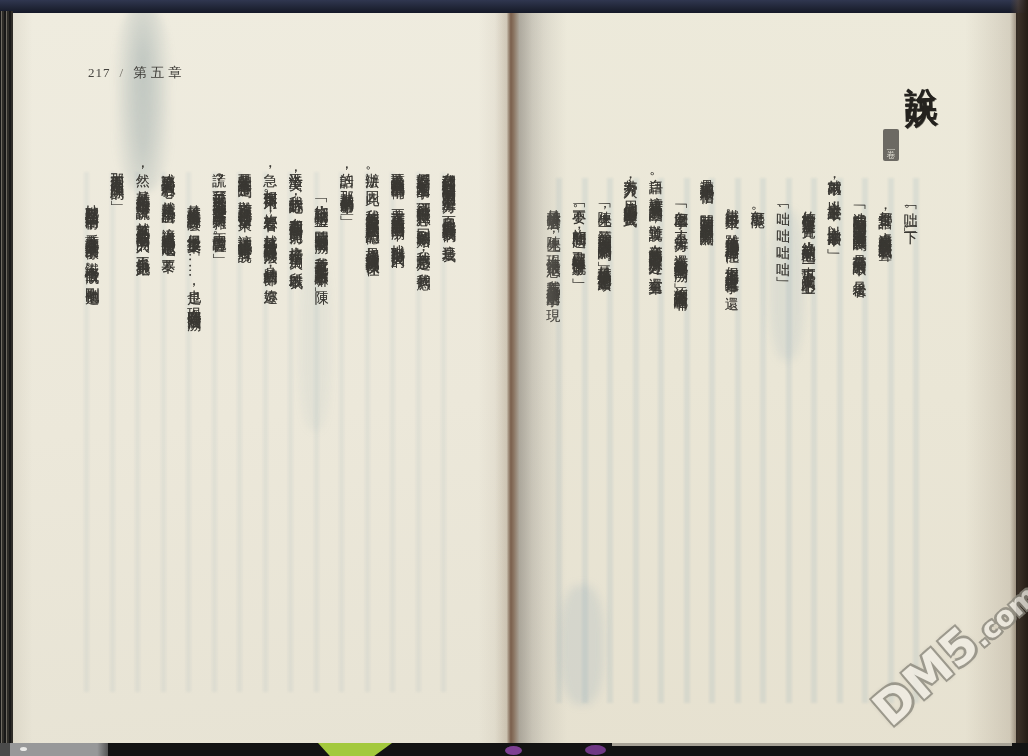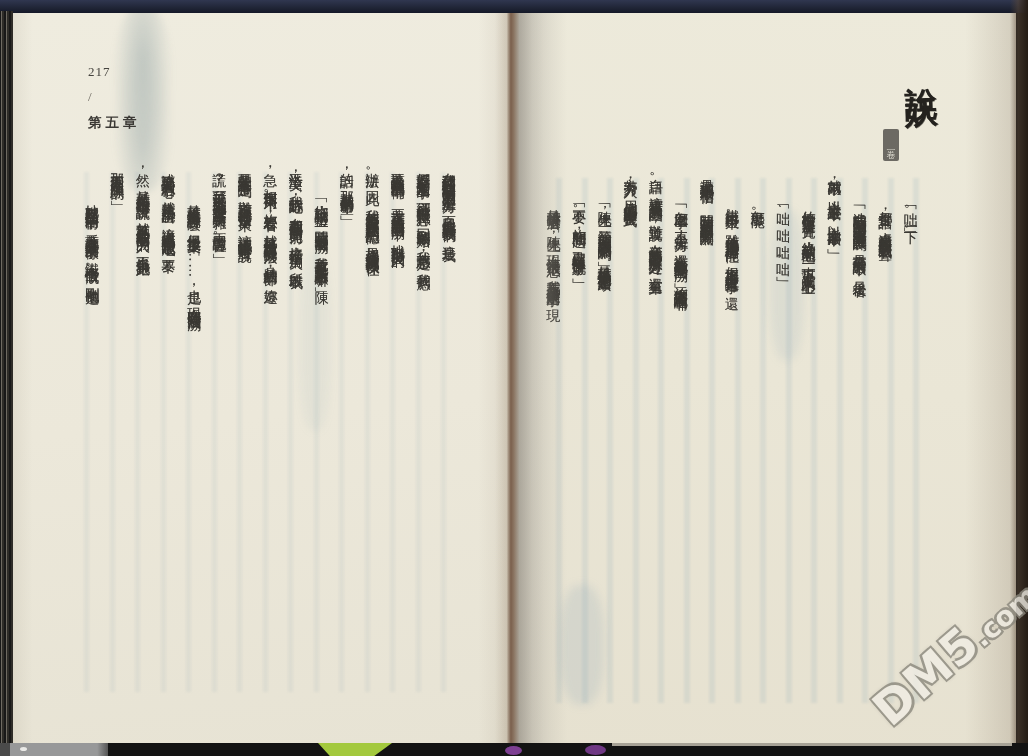--- a/index.html
+++ b/index.html
@@ -50,23 +50,23 @@
     background:linear-gradient(to right,#4a4a4a 0 10px,#979899 10px 90%,#555 100%);}
   .desk-white-dot{position:absolute;left:20px;top:4px;width:7px;height:4px;border-radius:50%;background:#e9e9e7;}
   .desk-green{position:absolute;left:318px;top:0;width:74px;height:13px;background:#a3c93d;
     clip-path:polygon(0 0,100% 0,76% 100%,16% 100%);}
   .desk-purple-1{position:absolute;left:505px;top:3px;width:17px;height:9px;border-radius:50%;background:#7d3f92;}
   .desk-purple-2{position:absolute;left:585px;top:2px;width:21px;height:10px;border-radius:50%;background:#6f3884;}
   .desk-sliver{position:absolute;left:612px;top:0;width:400px;height:3px;background:#d9d3c3;opacity:.75;}
   
   .hdr{
     position:absolute;left:88px;top:64px;display:flex;align-items:baseline;gap:9px;
-    color:#45433e;font-size:13px;letter-spacing:1px;flex-direction:column;
-  }
-  .hdr .chapter{font-weight:bold;font-size:13.5px;letter-spacing:4px;color:#3b3935;}
+    color:#45433e;font-size:13px;letter-spacing:1px;
+  }
+  .hdr .chapter{font-weight:normal;font-size:13.5px;letter-spacing:4px;color:#3b3935;}
   .hdr .sep{color:#6b675f;}
   .logo{
     position:absolute;left:903px;top:60px;
     writing-mode:vertical-rl;
     font-size:33px;font-weight:bold;line-height:1.0;letter-spacing:10px;
     color:#24221e;transform:rotate(-2deg);
     text-shadow:0.5px 0.5px 0 rgba(30,28,24,0.6);
   }
   .seal{
     position:absolute;left:883px;top:129px;width:16px;height:32px;

